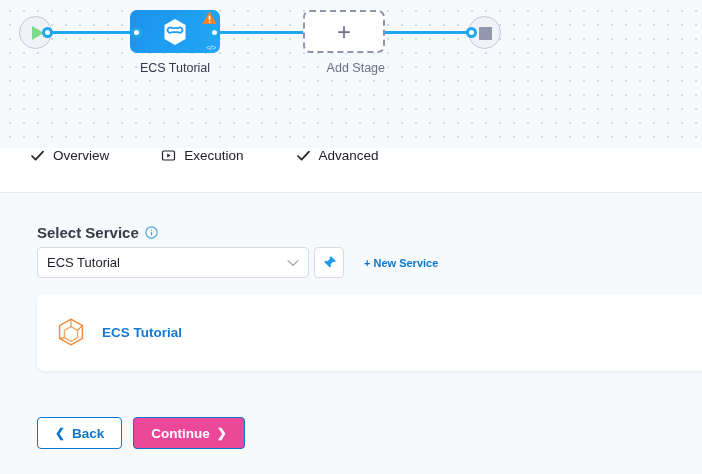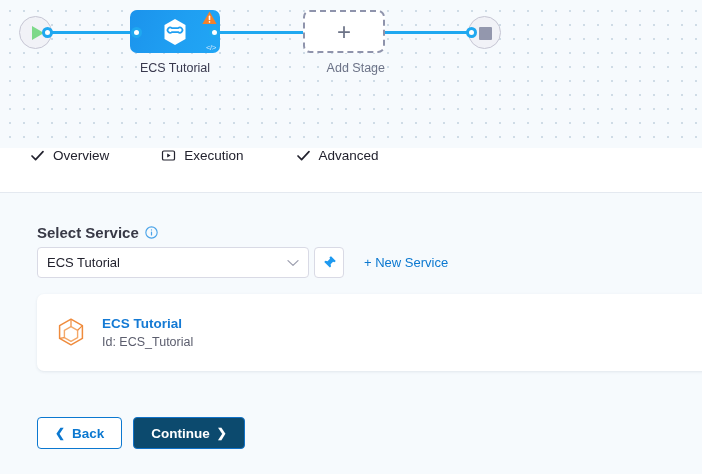--- a/index.html
+++ b/index.html
@@ -132,21 +132,21 @@
     font-size: 13px; color: #22222e; position: relative;
   }
   .chev { position: absolute; right: 9px; top: 11px; }
   .pin-btn {
     width: 30px; height: 31px; margin-left: 5px; background: #fff;
     border: 1px solid #d9dae5; border-radius: 4px;
     display: flex; align-items: center; justify-content: center;
   }
   .new-service {
     margin-left: 20px; display: flex; align-items: flex-start;
-    font-size: 13px; font-weight: normal; color: #0b78d0; white-space: nowrap;
+    font-size: 11px; font-weight: bold; color: #0b78d0; white-space: nowrap;
     align-self: center;
   }
 
   .svc-card {
     position: absolute; left: 37px; top: 294px;
     width: 700px; height: 77px; background: #ffffff;
     border-radius: 7px; box-shadow: 0 1px 3px rgba(40,60,90,0.10);
     display: flex; align-items: center; padding-left: 19px;
   }
   .svc-ico { width: 30px; height: 32px; flex: none; }
@@ -157,21 +157,21 @@
   .btn-row { position: absolute; left: 37px; top: 417px; display: flex; gap: 11px; }
   .btn {
     height: 32px; border-radius: 4px; display: flex; align-items: center;
     gap: 7px; font-size: 13.5px; font-weight: bold; cursor: pointer;
   }
   .btn.back {
     padding: 0 17px; background: #ffffff;
     border: 1px solid #0b78d0; color: #0b78d0;
   }
   .btn.continue {
-    padding: 0 17px; background: #0c4a6e; border: 1px solid #1072c8; color: #ffffff;
+    padding: 0 17px; background: #ec4899; border: 1px solid #1072c8; color: #ffffff;
   }
   .carot { font-size: 12px; line-height: 1; }
 </style>
 </head>
 <body>
 
 <div id="app">
 
   <div class="canvas">
 
@@ -273,21 +273,20 @@
   </div>
 
   <div class="svc-card">
     <svg class="svc-ico" viewBox="0 0 30 32">
       <path d="M15 2.2 26.4 8.6v12.8L15 27.8 3.6 21.4V8.6z" fill="none" stroke="#ef8b3c" stroke-width="1.5" stroke-linejoin="round"></path>
       <path d="M15 9.6 21.6 13.3v7.4L15 24.4 8.4 20.7v-7.4z" fill="none" stroke="#f4a868" stroke-width="1.4" stroke-linejoin="round"></path>
       <path d="M15 2.2v7.4M21.6 13.3l4.8-4.7M8.4 20.7l-4.8 0.7" fill="none" stroke="#ef8b3c" stroke-width="1.2"></path>
     </svg>
     <div class="svc-text">
       <div class="svc-name">ECS Tutorial</div>
-      <div class="svc-id">Id: ECS_Tutorial</div>
     </div>
   </div>
 
   <div class="btn-row">
     <div class="btn back">
       <span class="carot">❮</span>
       <span>Back</span>
     </div>
     <div class="btn continue">
       <span>Continue</span>

